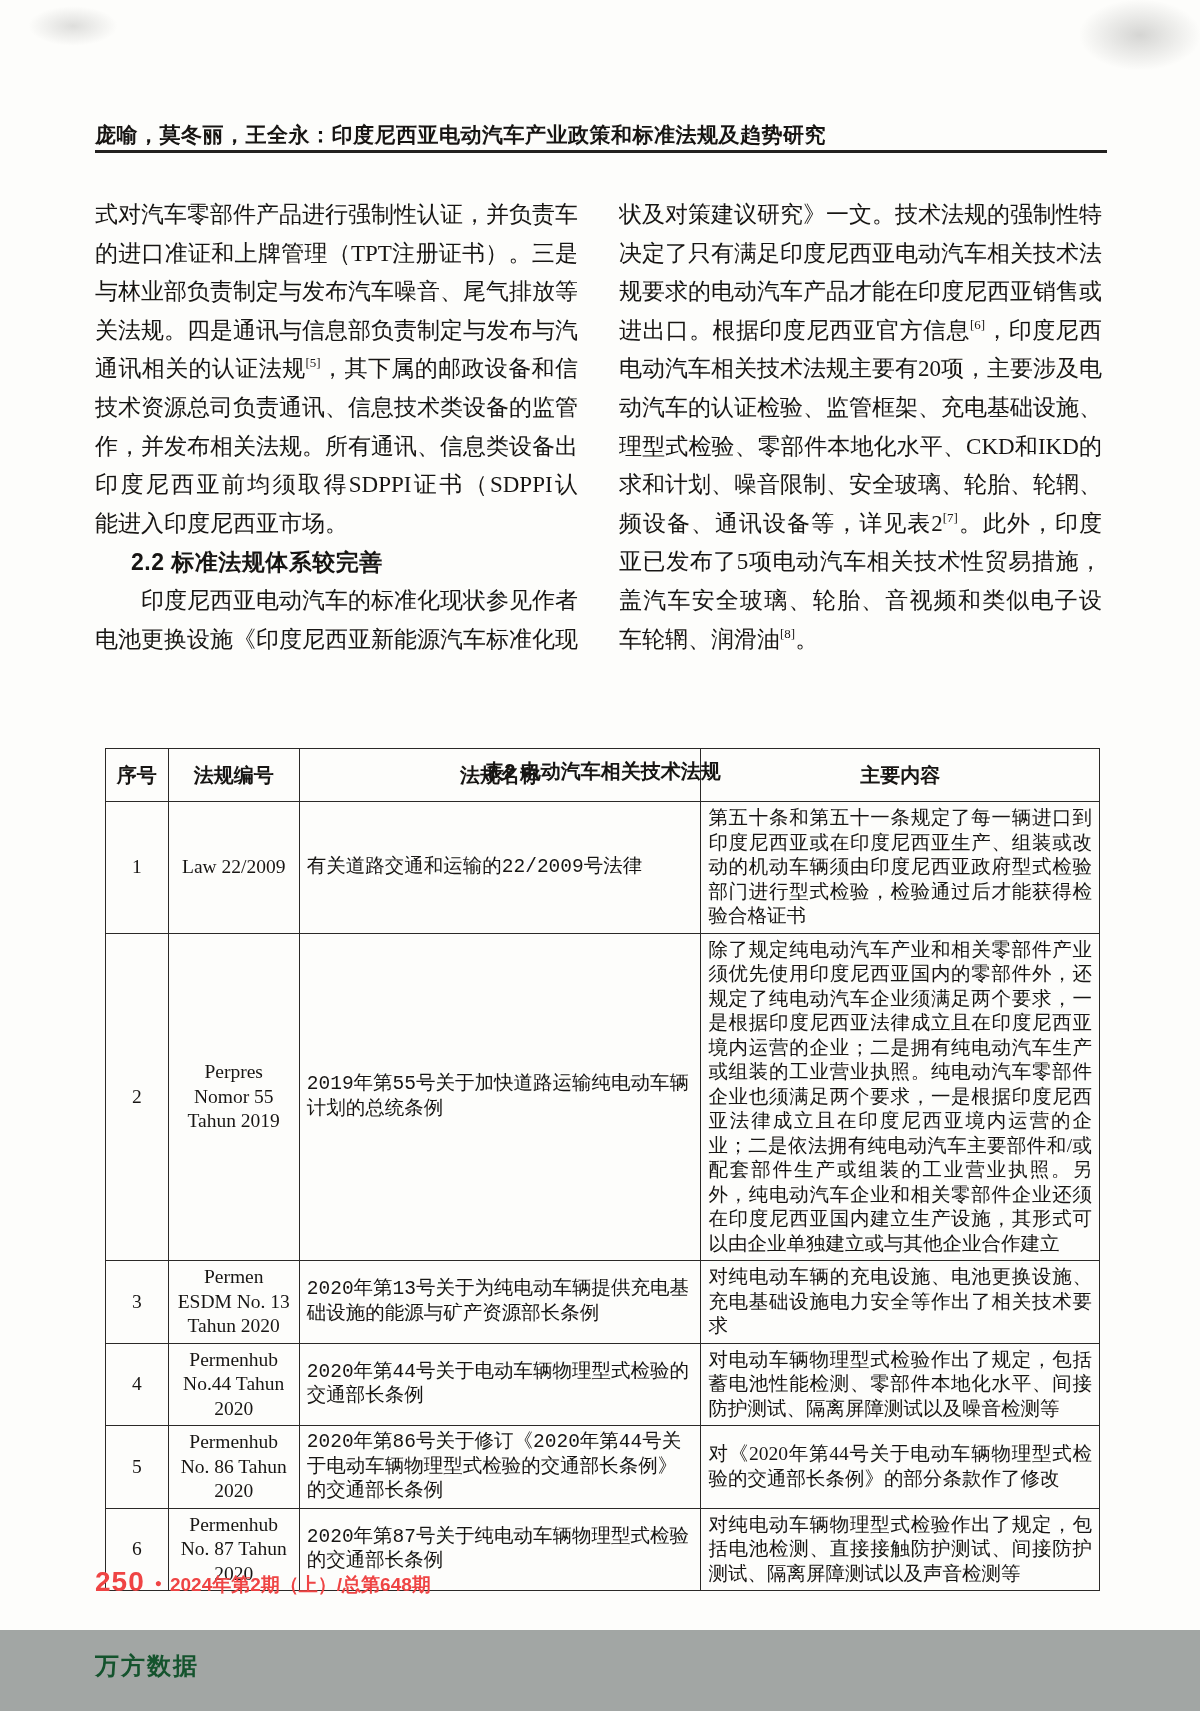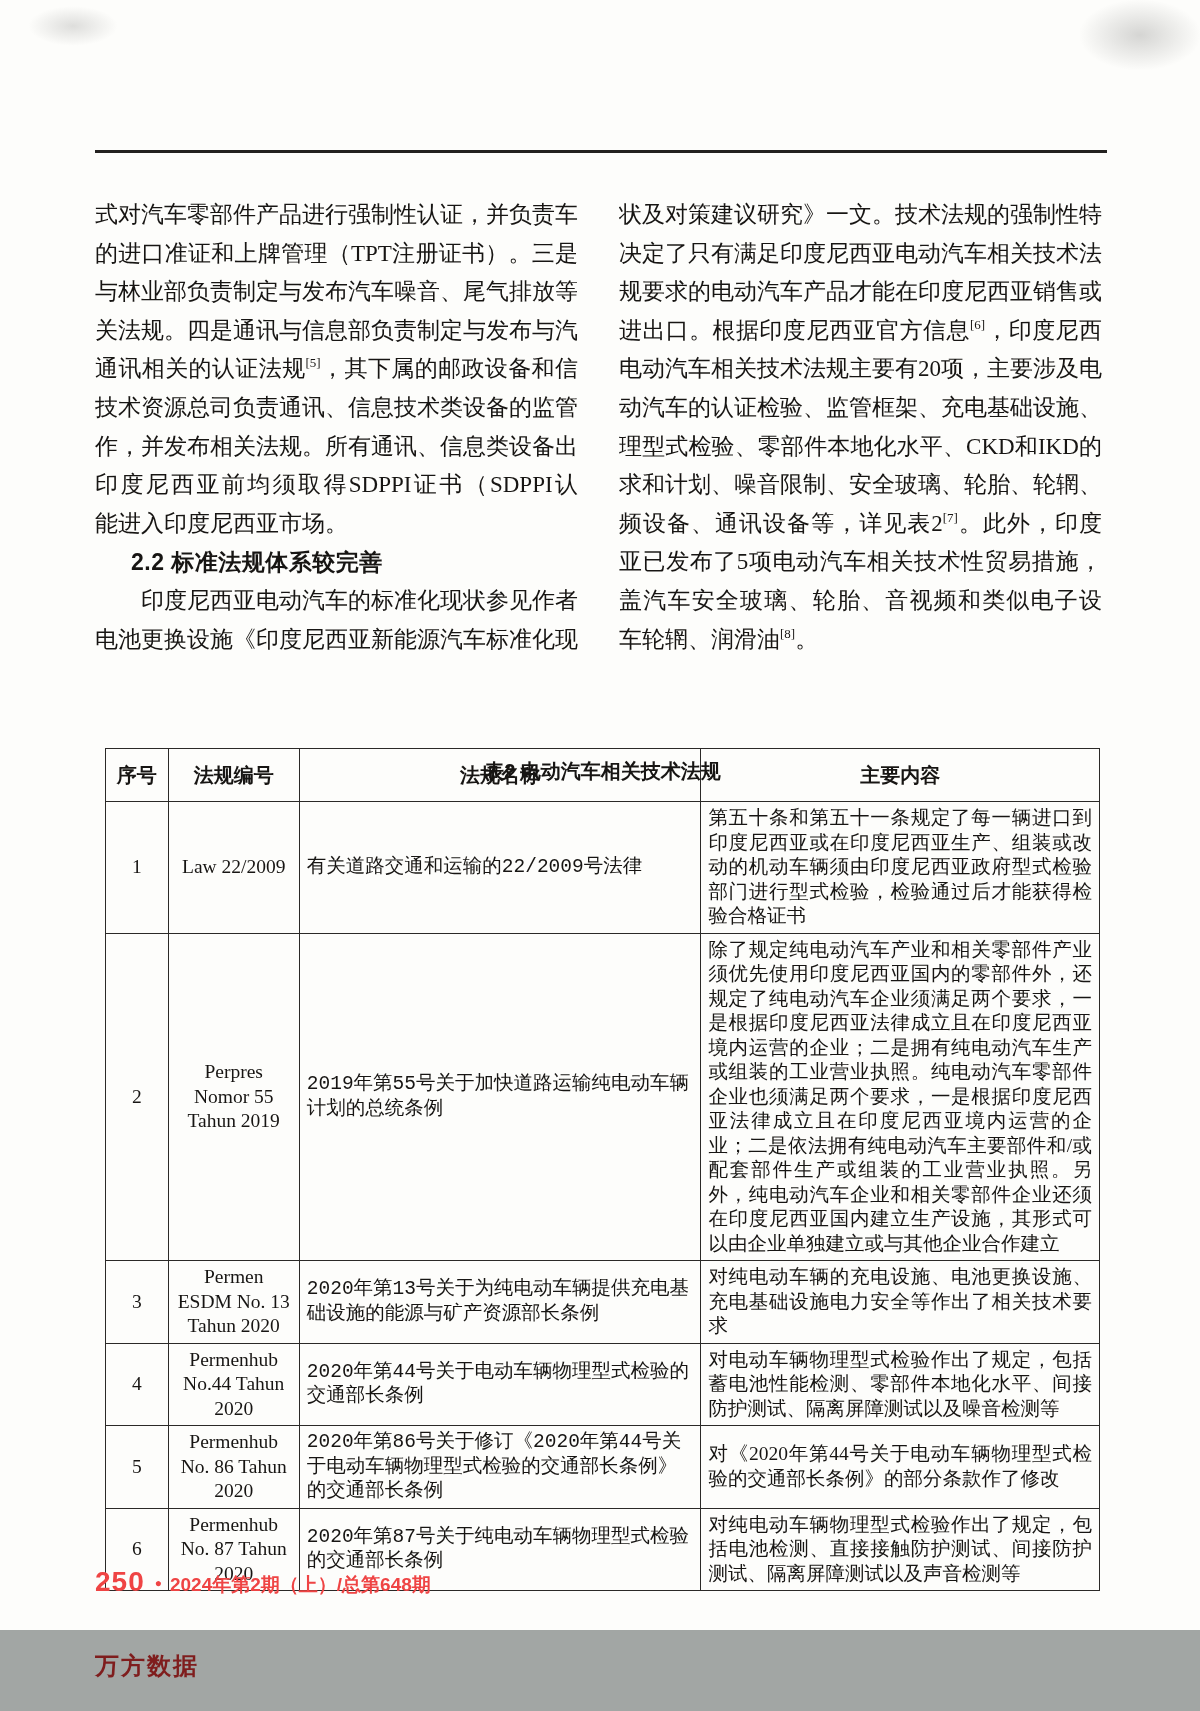--- a/index.html
+++ b/index.html
@@ -69,31 +69,32 @@
   .footer .bullet{font-size:12px; vertical-align:4px; margin:0 8px 0 10px;}
   .footer .issue{font-size:19px;}
 
   .gray-band{
     position:absolute; left:0; top:1630px; width:1200px; height:81px;
     background:#a2a6a4;
   }
   .watermark{
     position:absolute; left:95px; top:20px;
     font-family:"Liberation Sans", sans-serif;
-    font-size:24px; font-weight:bold; color:#7f1d1d; letter-spacing:2px;
+    font-size:24px; font-weight:bold; color:#14532d; letter-spacing:2px;
   }
 </style>
 </head>
 <body>
 
 <div class="page">
 
   <div class="artifact a1"></div>
   <div class="artifact a2"></div>
 
+  <div class="running-title">庞喻，莫冬丽，王全永：印度尼西亚电动汽车产业政策和标准法规及趋势研究</div>
   <div class="header-rule"></div>
 
   <div class="col col-left">
       <div class="tline">式对汽车零部件产品进行强制性认证，并负责车辆</div>
       <div class="tline">的进口准证和上牌管理（TPT注册证书）。三是环境</div>
       <div class="tline">与林业部负责制定与发布汽车噪音、尾气排放等相</div>
       <div class="tline">关法规。四是通讯与信息部负责制定与发布与汽车</div>
       <div class="tline">通讯相关的认证法规<sup>[5]</sup>，其下属的邮政设备和信息</div>
       <div class="tline">技术资源总司负责通讯、信息技术类设备的监管工</div>
       <div class="tline">作，并发布相关法规。所有通讯、信息类设备出口至</div>

